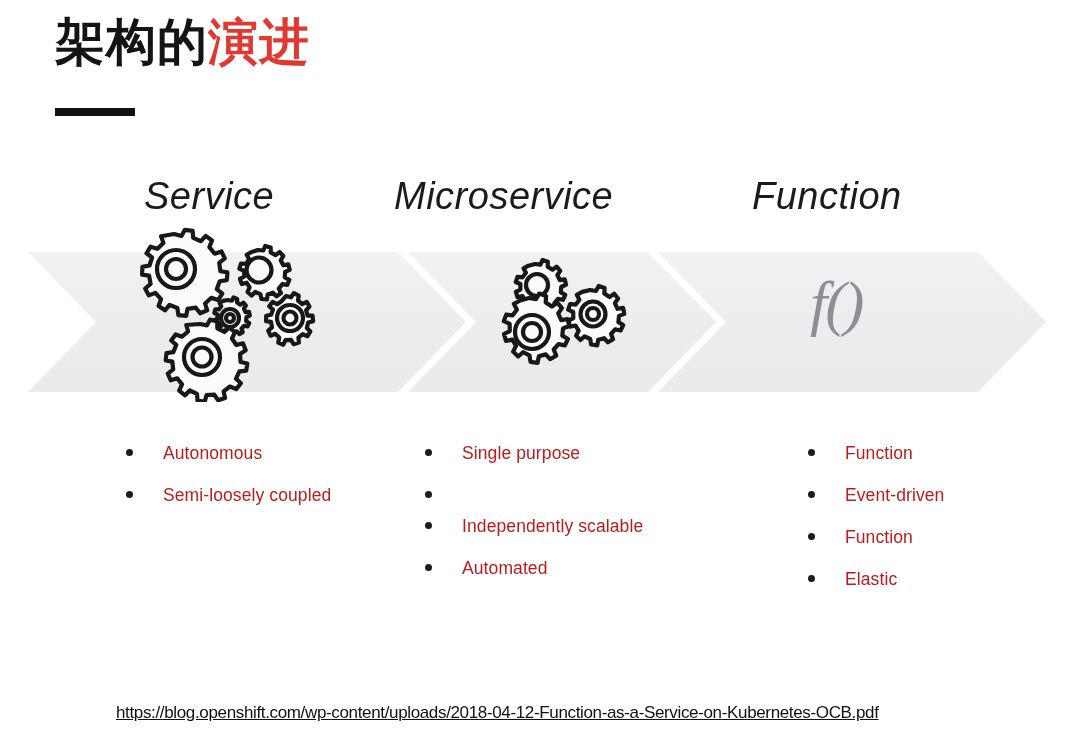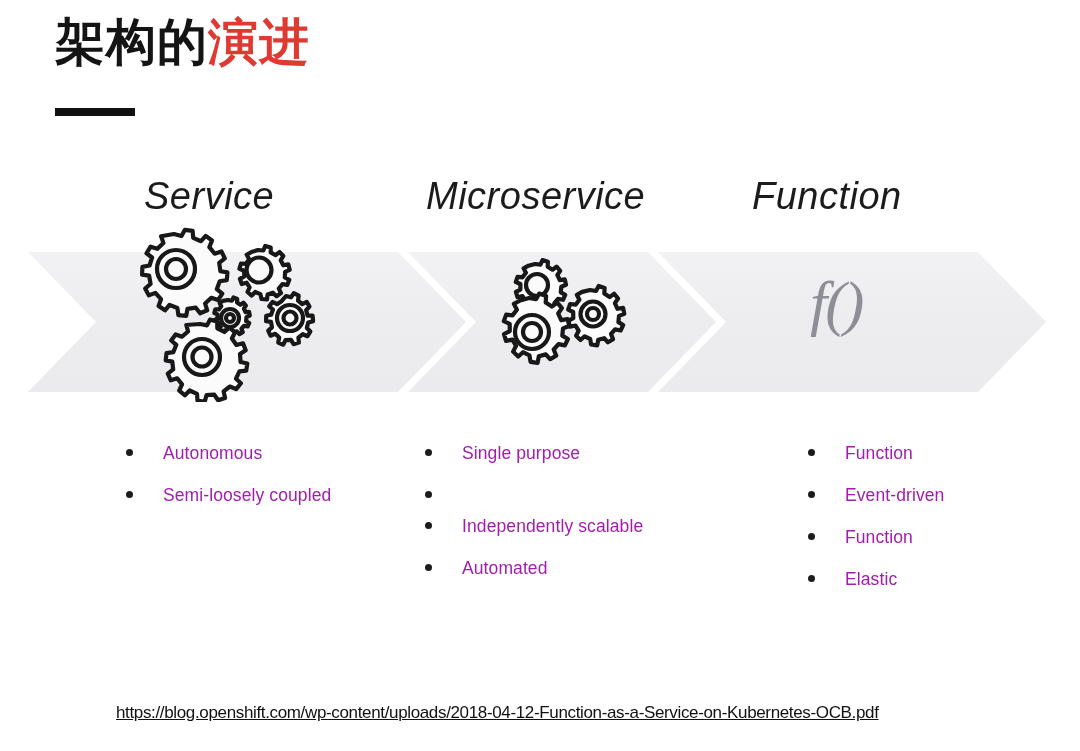--- a/index.html
+++ b/index.html
@@ -50,21 +50,21 @@
     top: 175px;
     font-family: "Liberation Sans", sans-serif;
     font-style: italic;
     font-size: 38px;
     font-weight: 400;
     color: #1b1b1b;
     letter-spacing: 0.5px;
     white-space: nowrap;
   }
   #heading-service      { left: 144px; font-style: italic; }
-  #heading-microservice { left: 426px; }
+  #heading-microservice { left: 394px; }
   #heading-function     { left: 752px; }
 
   
   #chevron-band {
     position: absolute;
     left: 0;
     top: 248px;
     width: 1080px;
     height: 148px;
   }
@@ -115,21 +115,21 @@
     height: 7px;
     border-radius: 50%;
     background: #1c1c1c;
     margin-top: 9px;
     margin-right: 30px;
   }
   .bullet-text {
     font-family: "Liberation Sans", sans-serif;
     font-size: 17.5px;
     font-weight: 400;
-    color: #a21caf;
+    color: #b91c1c;
     letter-spacing: 0.1px;
   }
 
   
   #source-link {
     position: absolute;
     left: 116px;
     top: 703px;
     font-family: "Liberation Sans", sans-serif;
     font-size: 17px;

